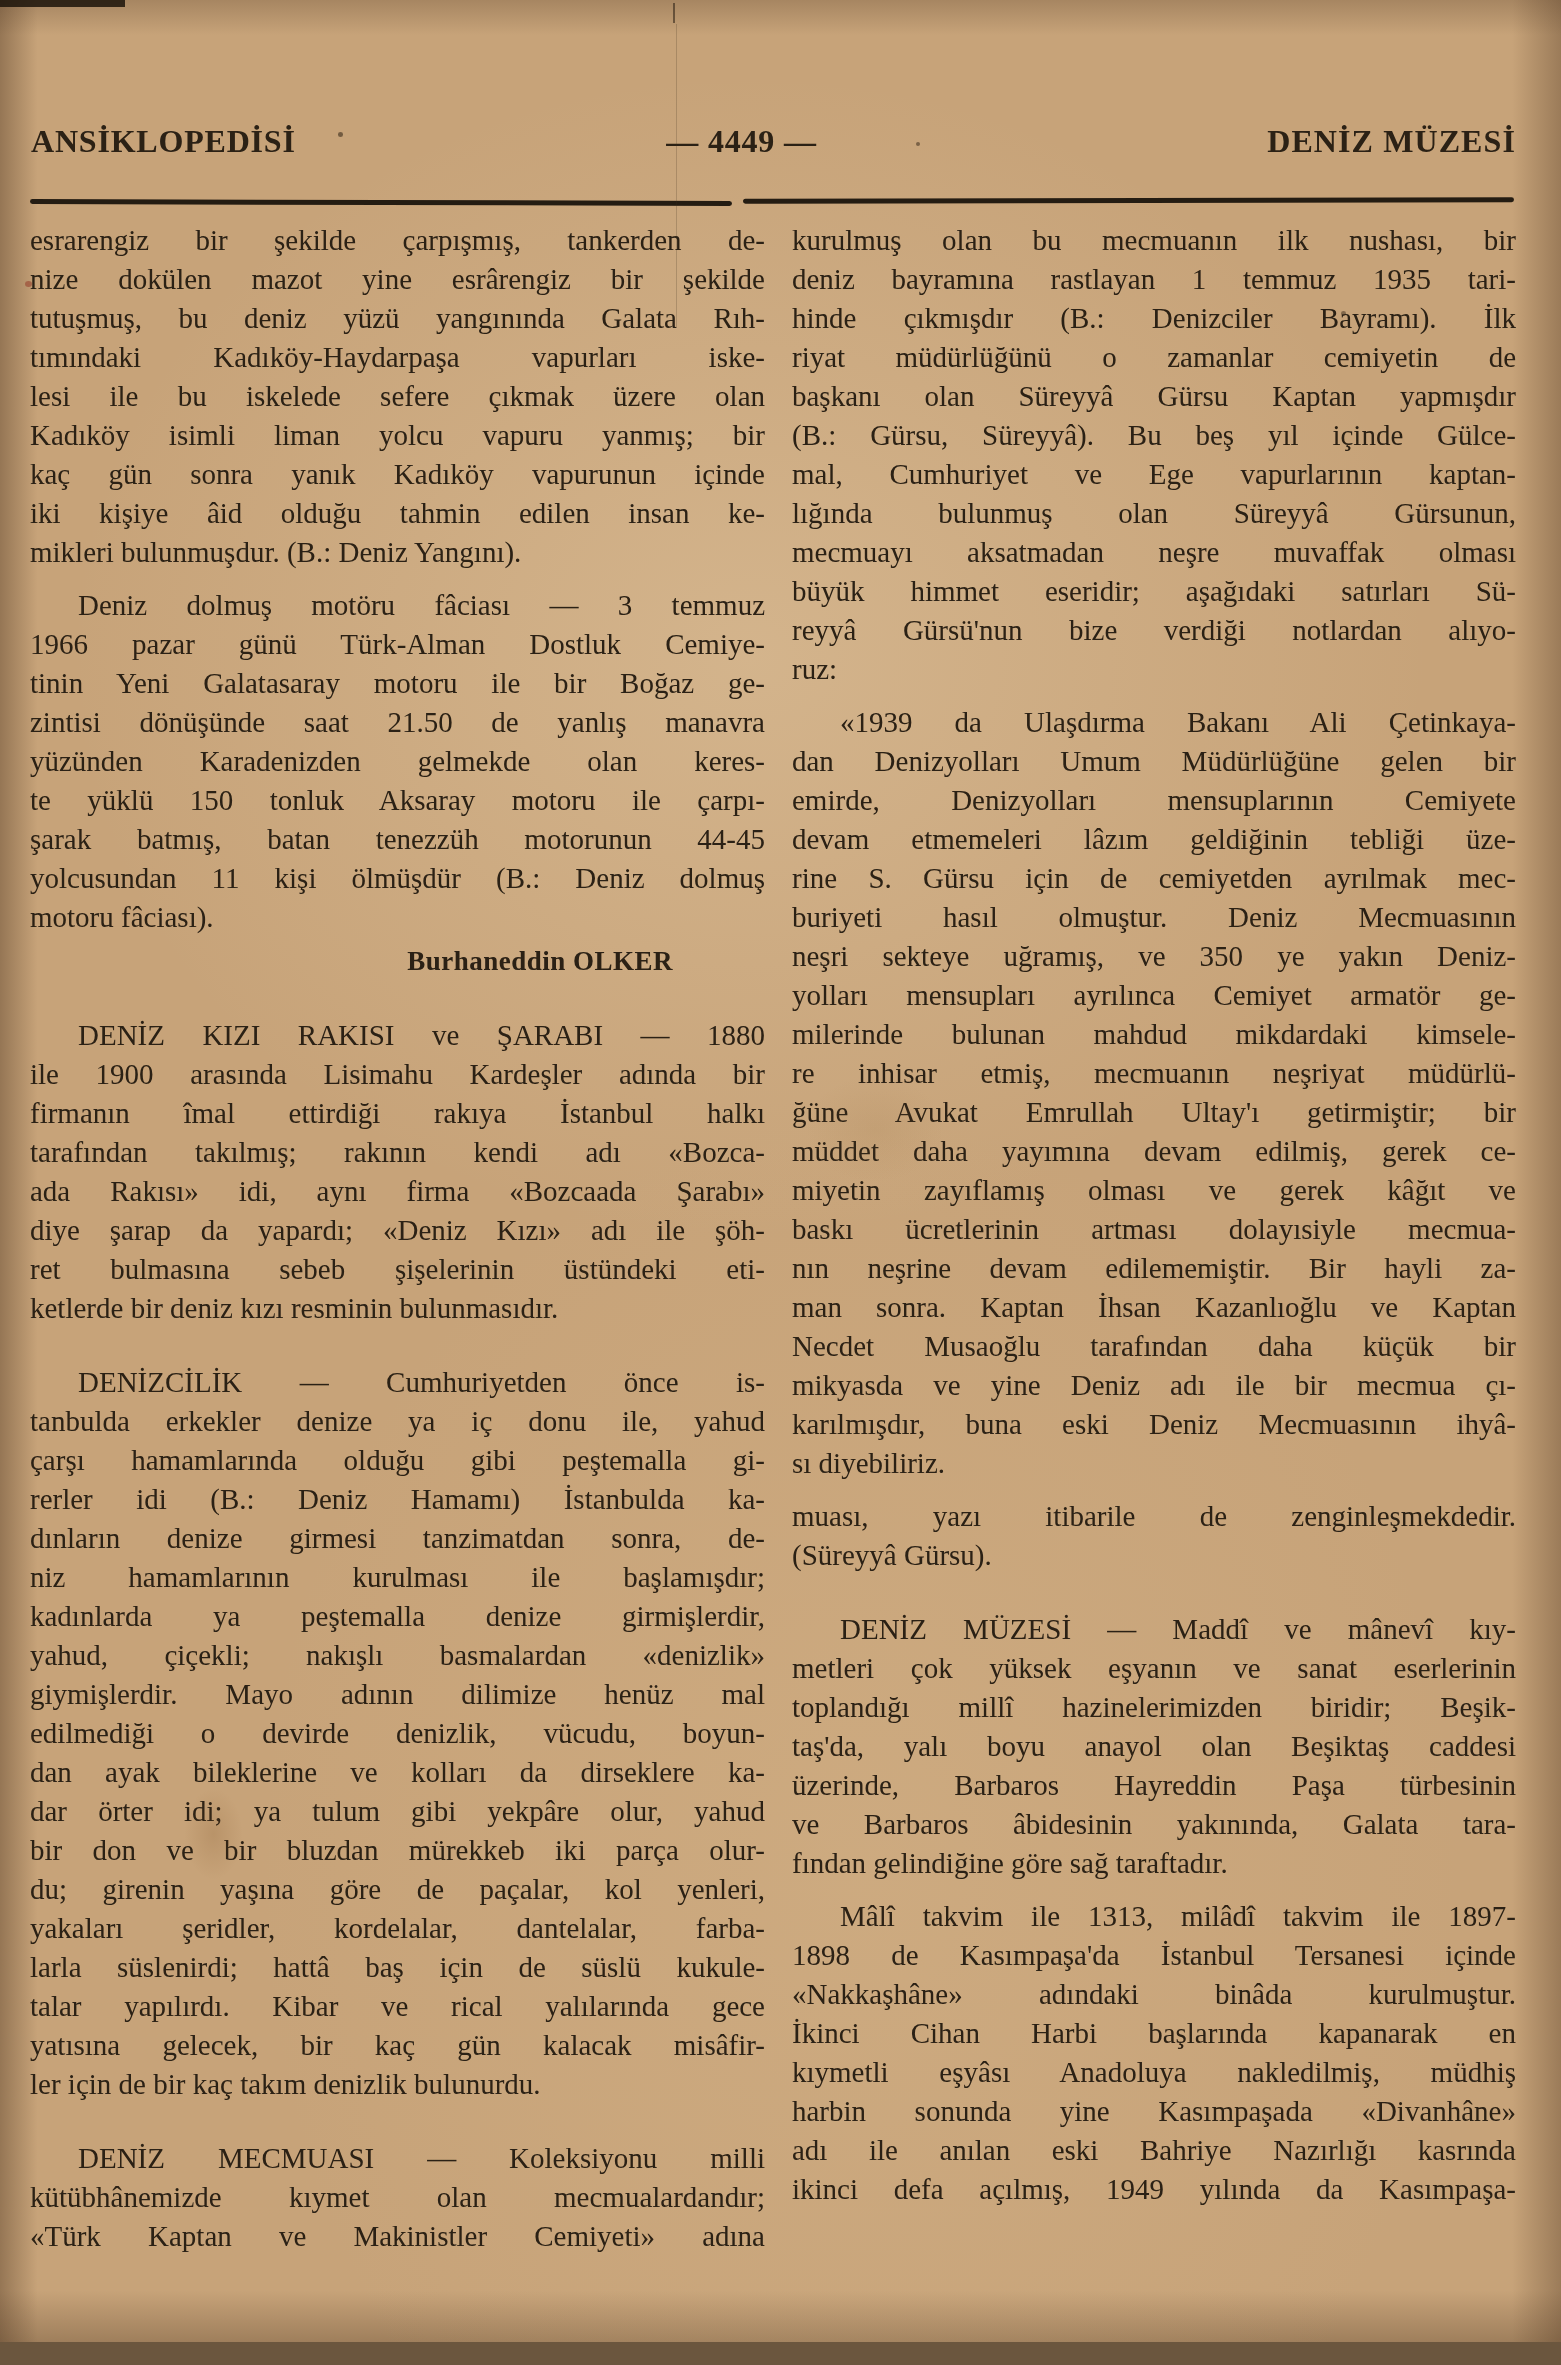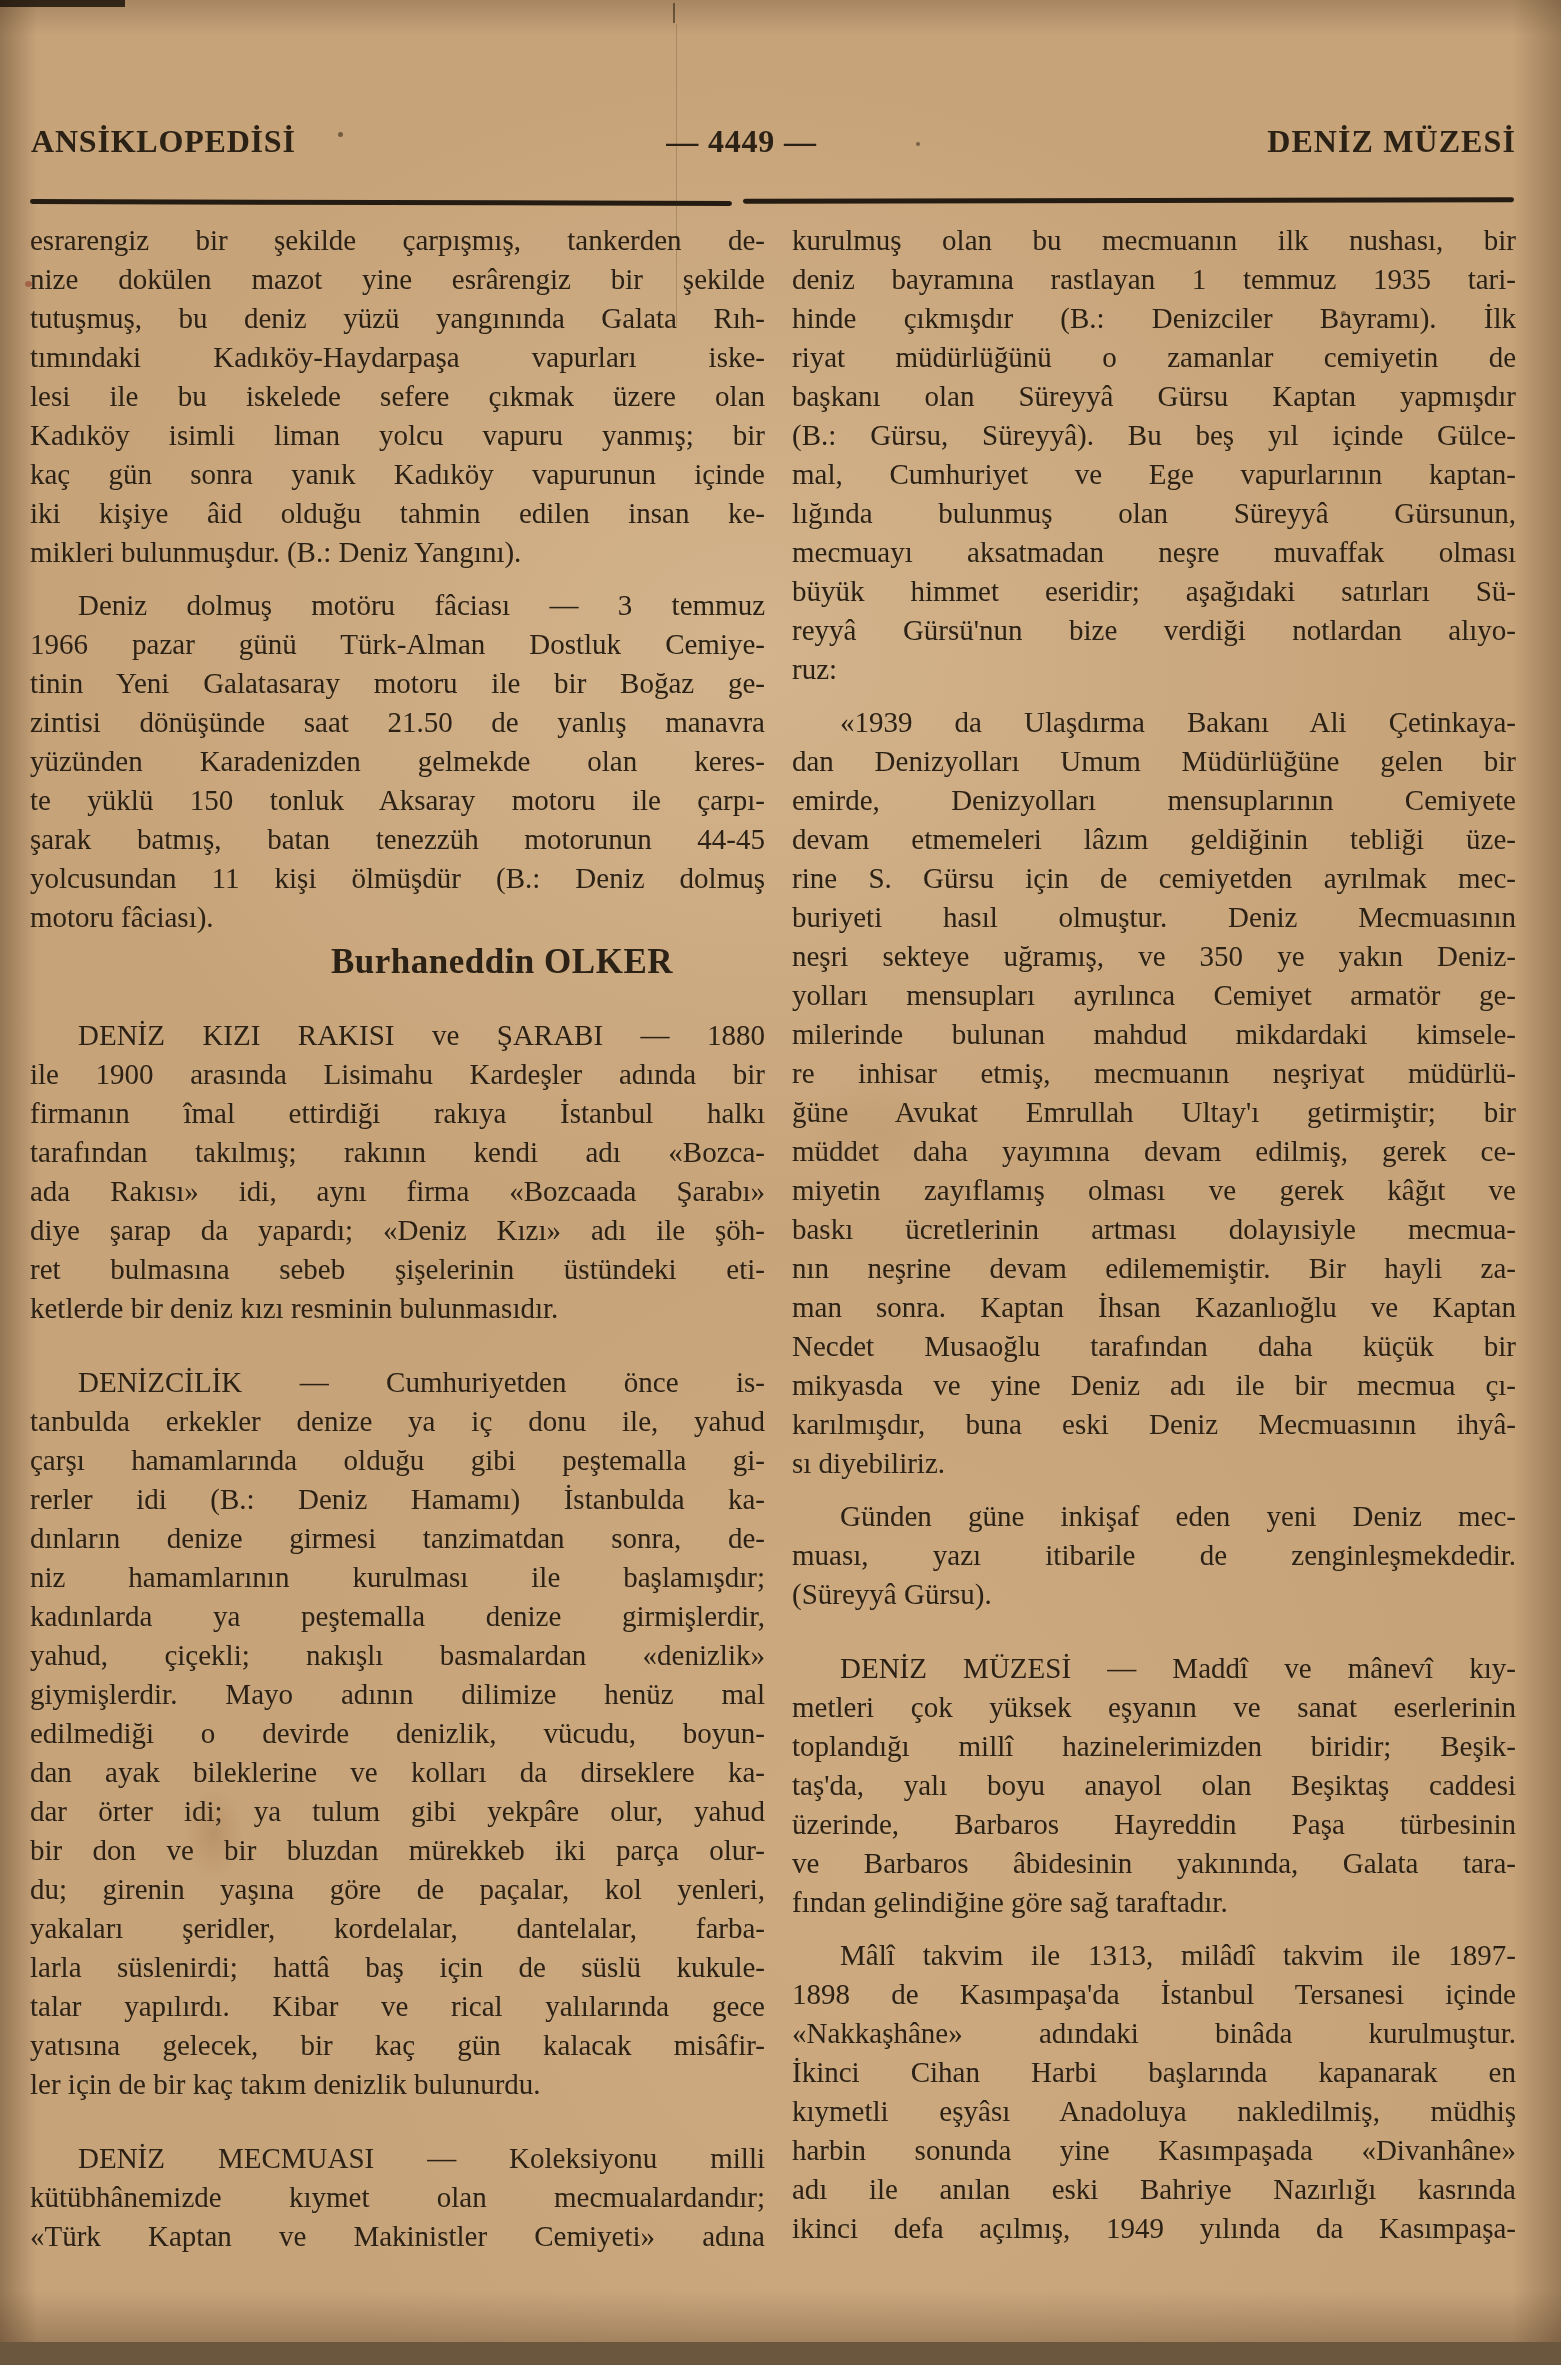--- a/index.html
+++ b/index.html
@@ -42,21 +42,21 @@
   .tline.last::after{content:none;}
   .tline.indent{text-indent:48px;}
   .block{margin:0;}
   .block.continuation{margin-top:0;}
   .block.para{margin-top:14px;}
   .block.subentry{margin-top:14px;}
   .block.entry{margin-top:35px;}
   .block.signature{
     margin-top:5.4px;height:39px;line-height:39px;
     text-align:right;padding-right:92px;
-    font-weight:bold;font-size:35px;letter-spacing:0.5px;
+    font-weight:bold;font-size:27px;letter-spacing:0.5px;
   }
   b{font-weight:normal;}
   
   .artifact{position:absolute;pointer-events:none;}
   .strip-top{left:0;top:0;width:125px;height:6.5px;background:rgba(28,20,11,.85);}
   .tickmark{left:673px;top:3.2px;width:2.2px;height:19.4px;background:rgba(40,30,18,.55);}
   .foldline{left:676px;top:24px;width:1.1px;height:303px;background:rgba(60,44,26,.22);}
   .speck1{left:338px;top:132px;width:5.4px;height:4.9px;border-radius:50%;background:rgba(45,32,18,.55);}
   .speck2{left:916px;top:142px;width:4.3px;height:4.3px;border-radius:50%;background:rgba(45,32,18,.5);}
   .speck3{left:1341px;top:311px;width:4.9px;height:4.9px;border-radius:50%;background:rgba(45,32,18,.45);}
@@ -171,21 +171,20 @@
           <div class="tline">miyetin zayıflamış olması ve gerek kâğıt ve</div>
           <div class="tline">baskı ücretlerinin artması dolayısiyle mecmua-</div>
           <div class="tline">nın neşrine devam edilememiştir. Bir hayli za-</div>
           <div class="tline">man sonra. Kaptan İhsan Kazanlıoğlu ve Kaptan</div>
           <div class="tline">Necdet Musaoğlu tarafından daha küçük bir</div>
           <div class="tline">mikyasda ve yine Deniz adı ile bir mecmua çı-</div>
           <div class="tline">karılmışdır, buna eski Deniz Mecmuasının ihyâ-</div>
           <div class="tline last">sı diyebiliriz.</div>
         </div>
         <div class="block para">
-          <div class="tline indent">Günden güne inkişaf eden yeni Deniz mec-</div>
           <div class="tline">muası, yazı itibarile de zenginleşmekdedir.</div>
           <div class="tline last">(Süreyyâ Gürsu).</div>
         </div>
         <div class="block entry">
           <div class="tline indent"><b>DENİZ MÜZESİ —</b><span> Maddî ve mânevî kıy-</span></div>
           <div class="tline">metleri çok yüksek eşyanın ve sanat eserlerinin</div>
           <div class="tline">toplandığı millî hazinelerimizden biridir; Beşik-</div>
           <div class="tline">taş'da, yalı boyu anayol olan Beşiktaş caddesi</div>
           <div class="tline">üzerinde, Barbaros Hayreddin Paşa türbesinin</div>
           <div class="tline">ve Barbaros âbidesinin yakınında, Galata tara-</div>

